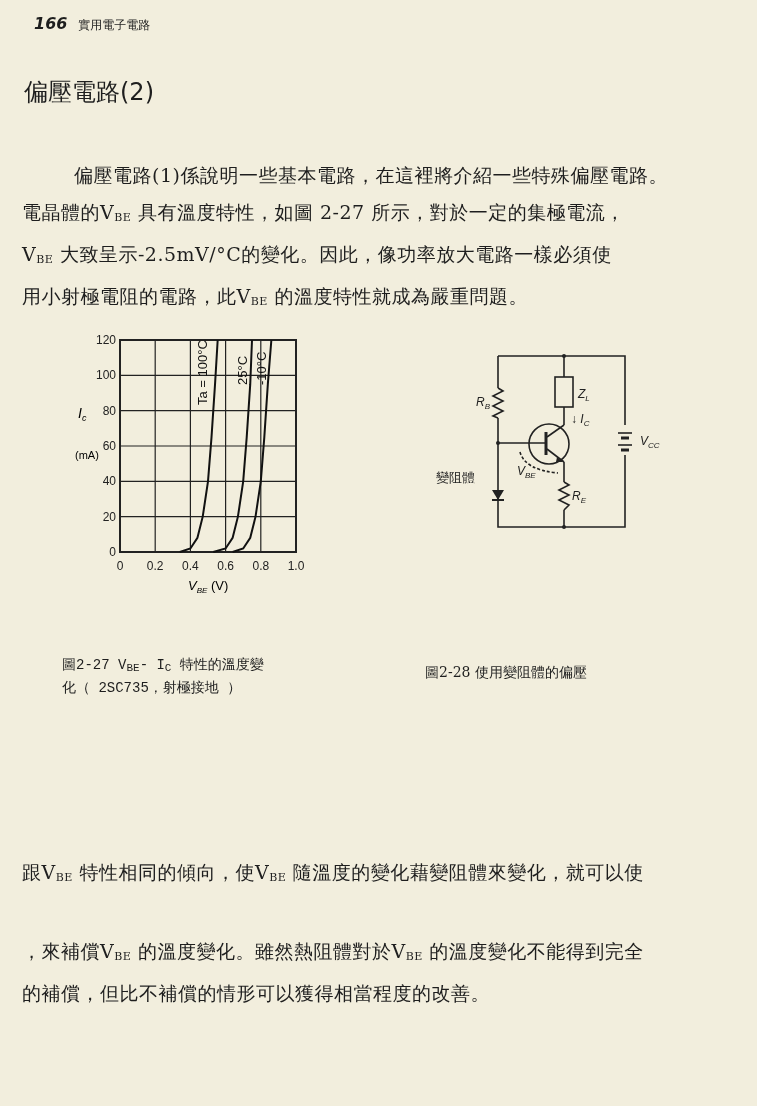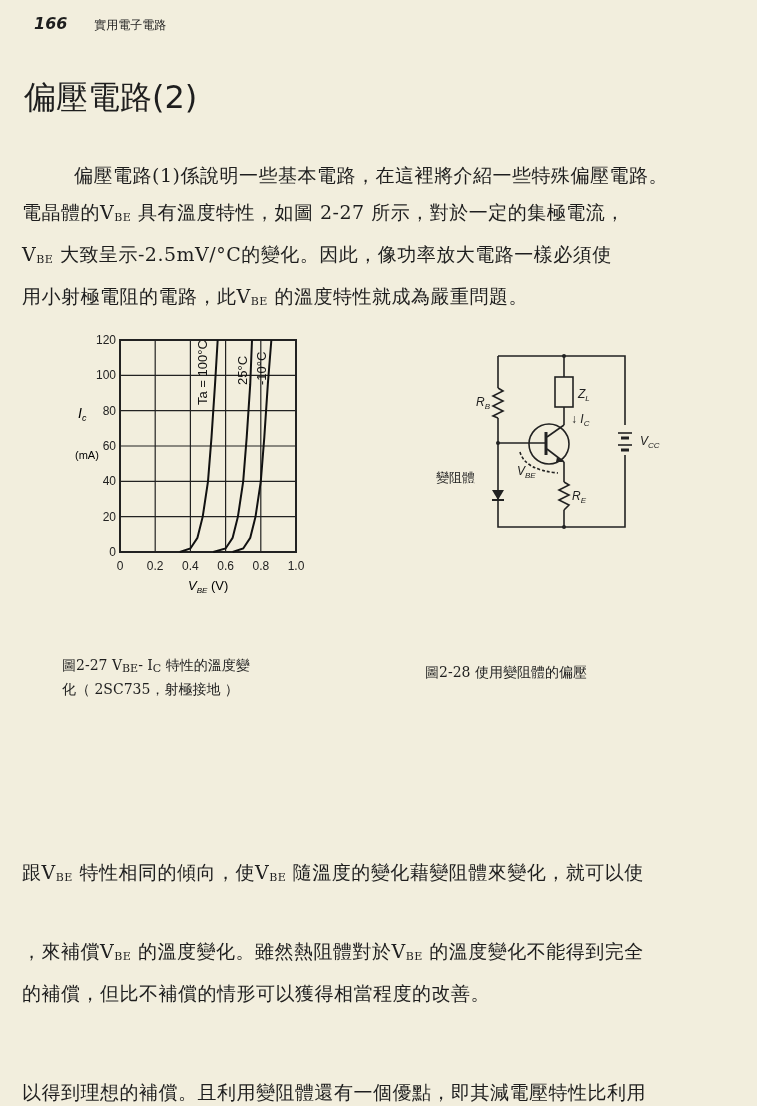--- a/index.html
+++ b/index.html
@@ -3,31 +3,31 @@
 <meta charset="utf-8">
 <style>
   html, body { margin:0; padding:0; }
   body {
     width:757px; height:1106px; overflow:hidden; position:relative;
     background:#f2eedd;
     font-family:"DejaVu Serif", serif;
     color:#1e1e1e;
   }
   .page-header { position:absolute; left:34px; top:14px; font-size:15px; }
-  .page-num { font-family:"DejaVu Sans", sans-serif; font-weight:bold; font-style:italic; font-size:16px; margin-right:22px; }
+  .page-num { font-family:"DejaVu Sans", sans-serif; font-weight:bold; font-style:italic; font-size:16px; margin-right:6px; }
   .running-title { font-family:"DejaVu Sans", sans-serif; font-size:12px; }
-  .section-title { position:absolute; left:24px; top:76px; font-family:"DejaVu Sans", sans-serif; font-size:32px; }
+  .section-title { position:absolute; left:24px; top:76px; font-family:"DejaVu Sans", sans-serif; font-size:24px; }
   .para { position:absolute; left:22px; width:715px; font-size:19px; line-height:37px; letter-spacing:0.5px;margin-top:21px; }
   .para .indent { display:inline-block; width:52px; }
   .sub { font-size:11px; vertical-align:-2px; }
   #p1 { top:136px; }
   #p2 { top:796px; }
   #p3 { top:1016px; }
   .caption { position:absolute; font-size:14px; line-height:20px; }
-  #cap27 { left:62px; top:655px; width:290px; }
+  #cap27 { left:62px; top:655px; width:290px;font-family:Liberation Mono, monospace; }
   #cap28 { left:425px; top:662px; width:250px; }
   #cap28 .line2 { padding-left:60px; display:block; }
   svg text { font-family:"Liberation Sans", sans-serif; }
 </style>
 </head>
 <body>
 
 <div class="page-header">
   <span class="page-num">166</span>
   <span class="running-title">實用電子電路</span>
@@ -149,14 +149,13 @@
 <div class="para" id="p2">
   <span class="indent"></span><br>
   <span>跟V</span><span class="sub">BE</span> <span>特性相同的傾向，使V</span><span class="sub">BE</span> <span>隨溫度的變化藉變阻體來變化，就可以使</span><br>
   <br>
   <span>，來補償V</span><span class="sub">BE</span> <span>的溫度變化。雖然熱阻體對於V</span><span class="sub">BE</span> <span>的溫度變化不能得到完全</span><br>
   <span>的補償，但比不補償的情形可以獲得相當程度的改善。</span>
 </div>
 
 <div class="para" id="p3">
   <span class="indent"></span><br>
-  <span>以得到理想的補償。且利用變阻體還有一個優點，即其減電壓特性比利用</span>
 </div>
 
 </body></html>

